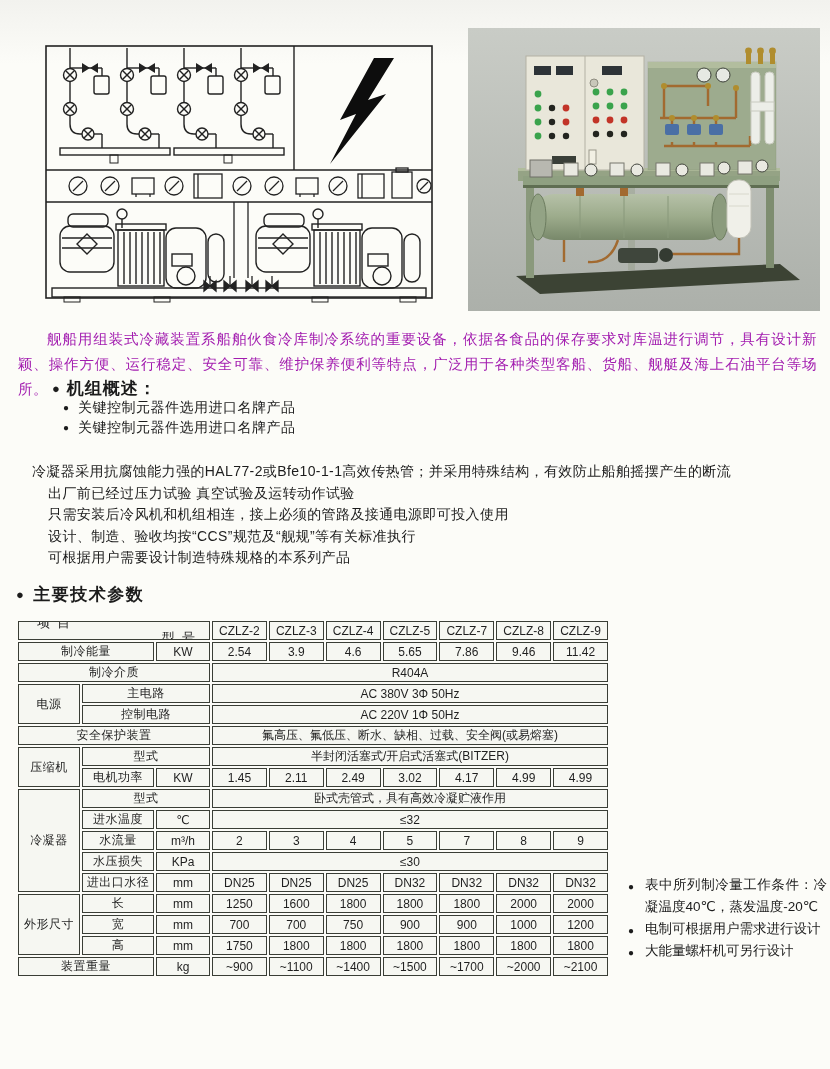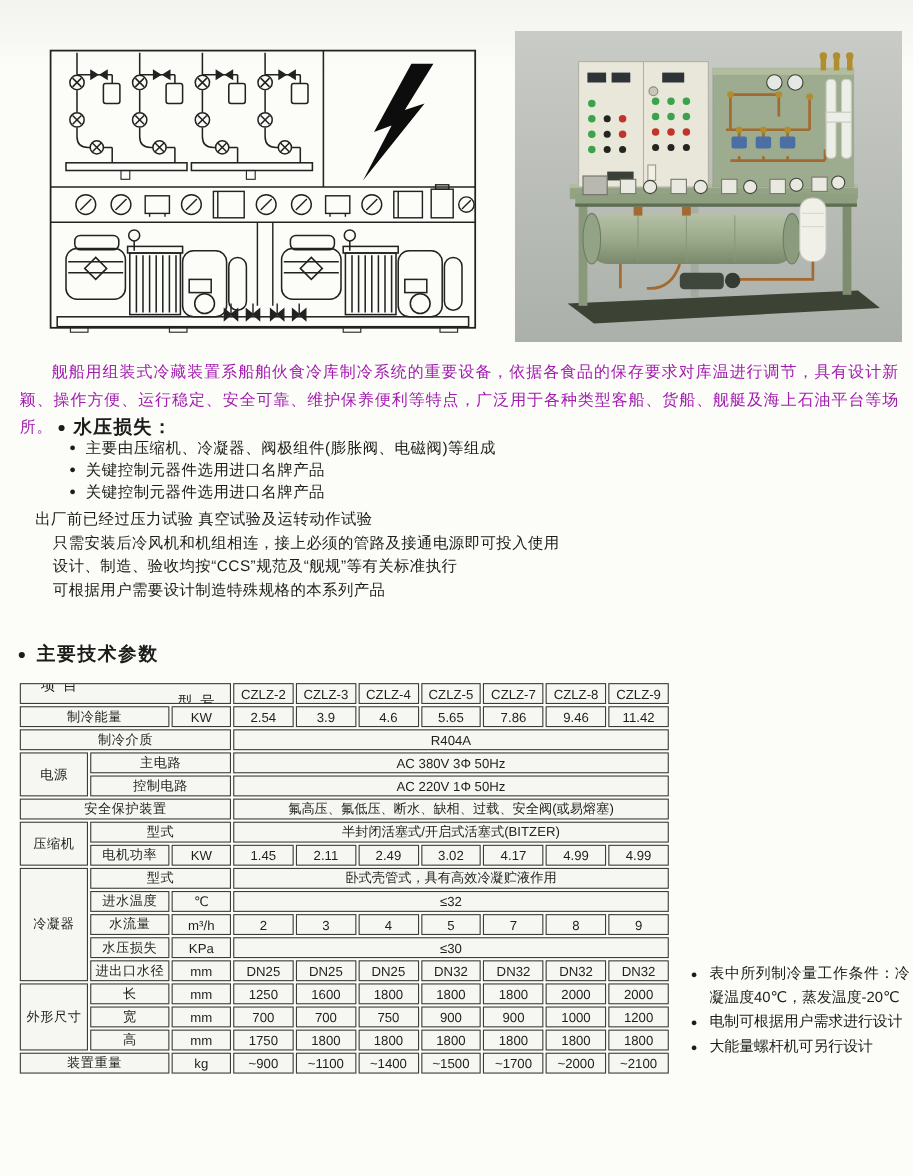--- a/index.html
+++ b/index.html
@@ -318,27 +318,27 @@
   </g>
   <g>
     <rect x="150" y="220" width="40" height="15" rx="4" fill="#3f463c"></rect>
     <circle cx="198" cy="227" r="7" fill="#343b32"></circle>
   </g>
 </svg>
 </div>
 
 <p class="intro">舰船用组装式冷藏装置系船舶伙食冷库制冷系统的重要设备，依据各食品的保存要求对库温进行调节，具有设计新颖、操作方便、运行稳定、安全可靠、维护保养便利等特点，广泛用于各种类型客船、货船、舰艇及海上石油平台等场所。</p>
 
-<div class="ov-heading">水压损失：</div>
+<div class="ov-heading">机组概述：</div>
 <ul class="ov-bullets">
-  <li>主要由压缩机、冷凝器、阀极组件(膨胀阀、电磁阀)等组成</li>
   <li>关键控制元器件选用进口名牌产品</li>
   <li>关键控制元器件选用进口名牌产品</li>
 </ul>
 <ul class="ov-lines">
+  <li>冷凝器采用抗腐蚀能力强的HAL77-2或Bfe10-1-1高效传热管；并采用特殊结构，有效防止船舶摇摆产生的断流</li>
   <li>出厂前已经过压力试验 真空试验及运转动作试验</li>
   <li>只需安装后冷风机和机组相连，接上必须的管路及接通电源即可投入使用</li>
   <li>设计、制造、验收均按“CCS”规范及“舰规”等有关标准执行</li>
   <li>可根据用户需要设计制造特殊规格的本系列产品</li>
 </ul>
 
 <div class="params-heading">主要技术参数</div>
 
 <table class="spec">
   <colgroup>

